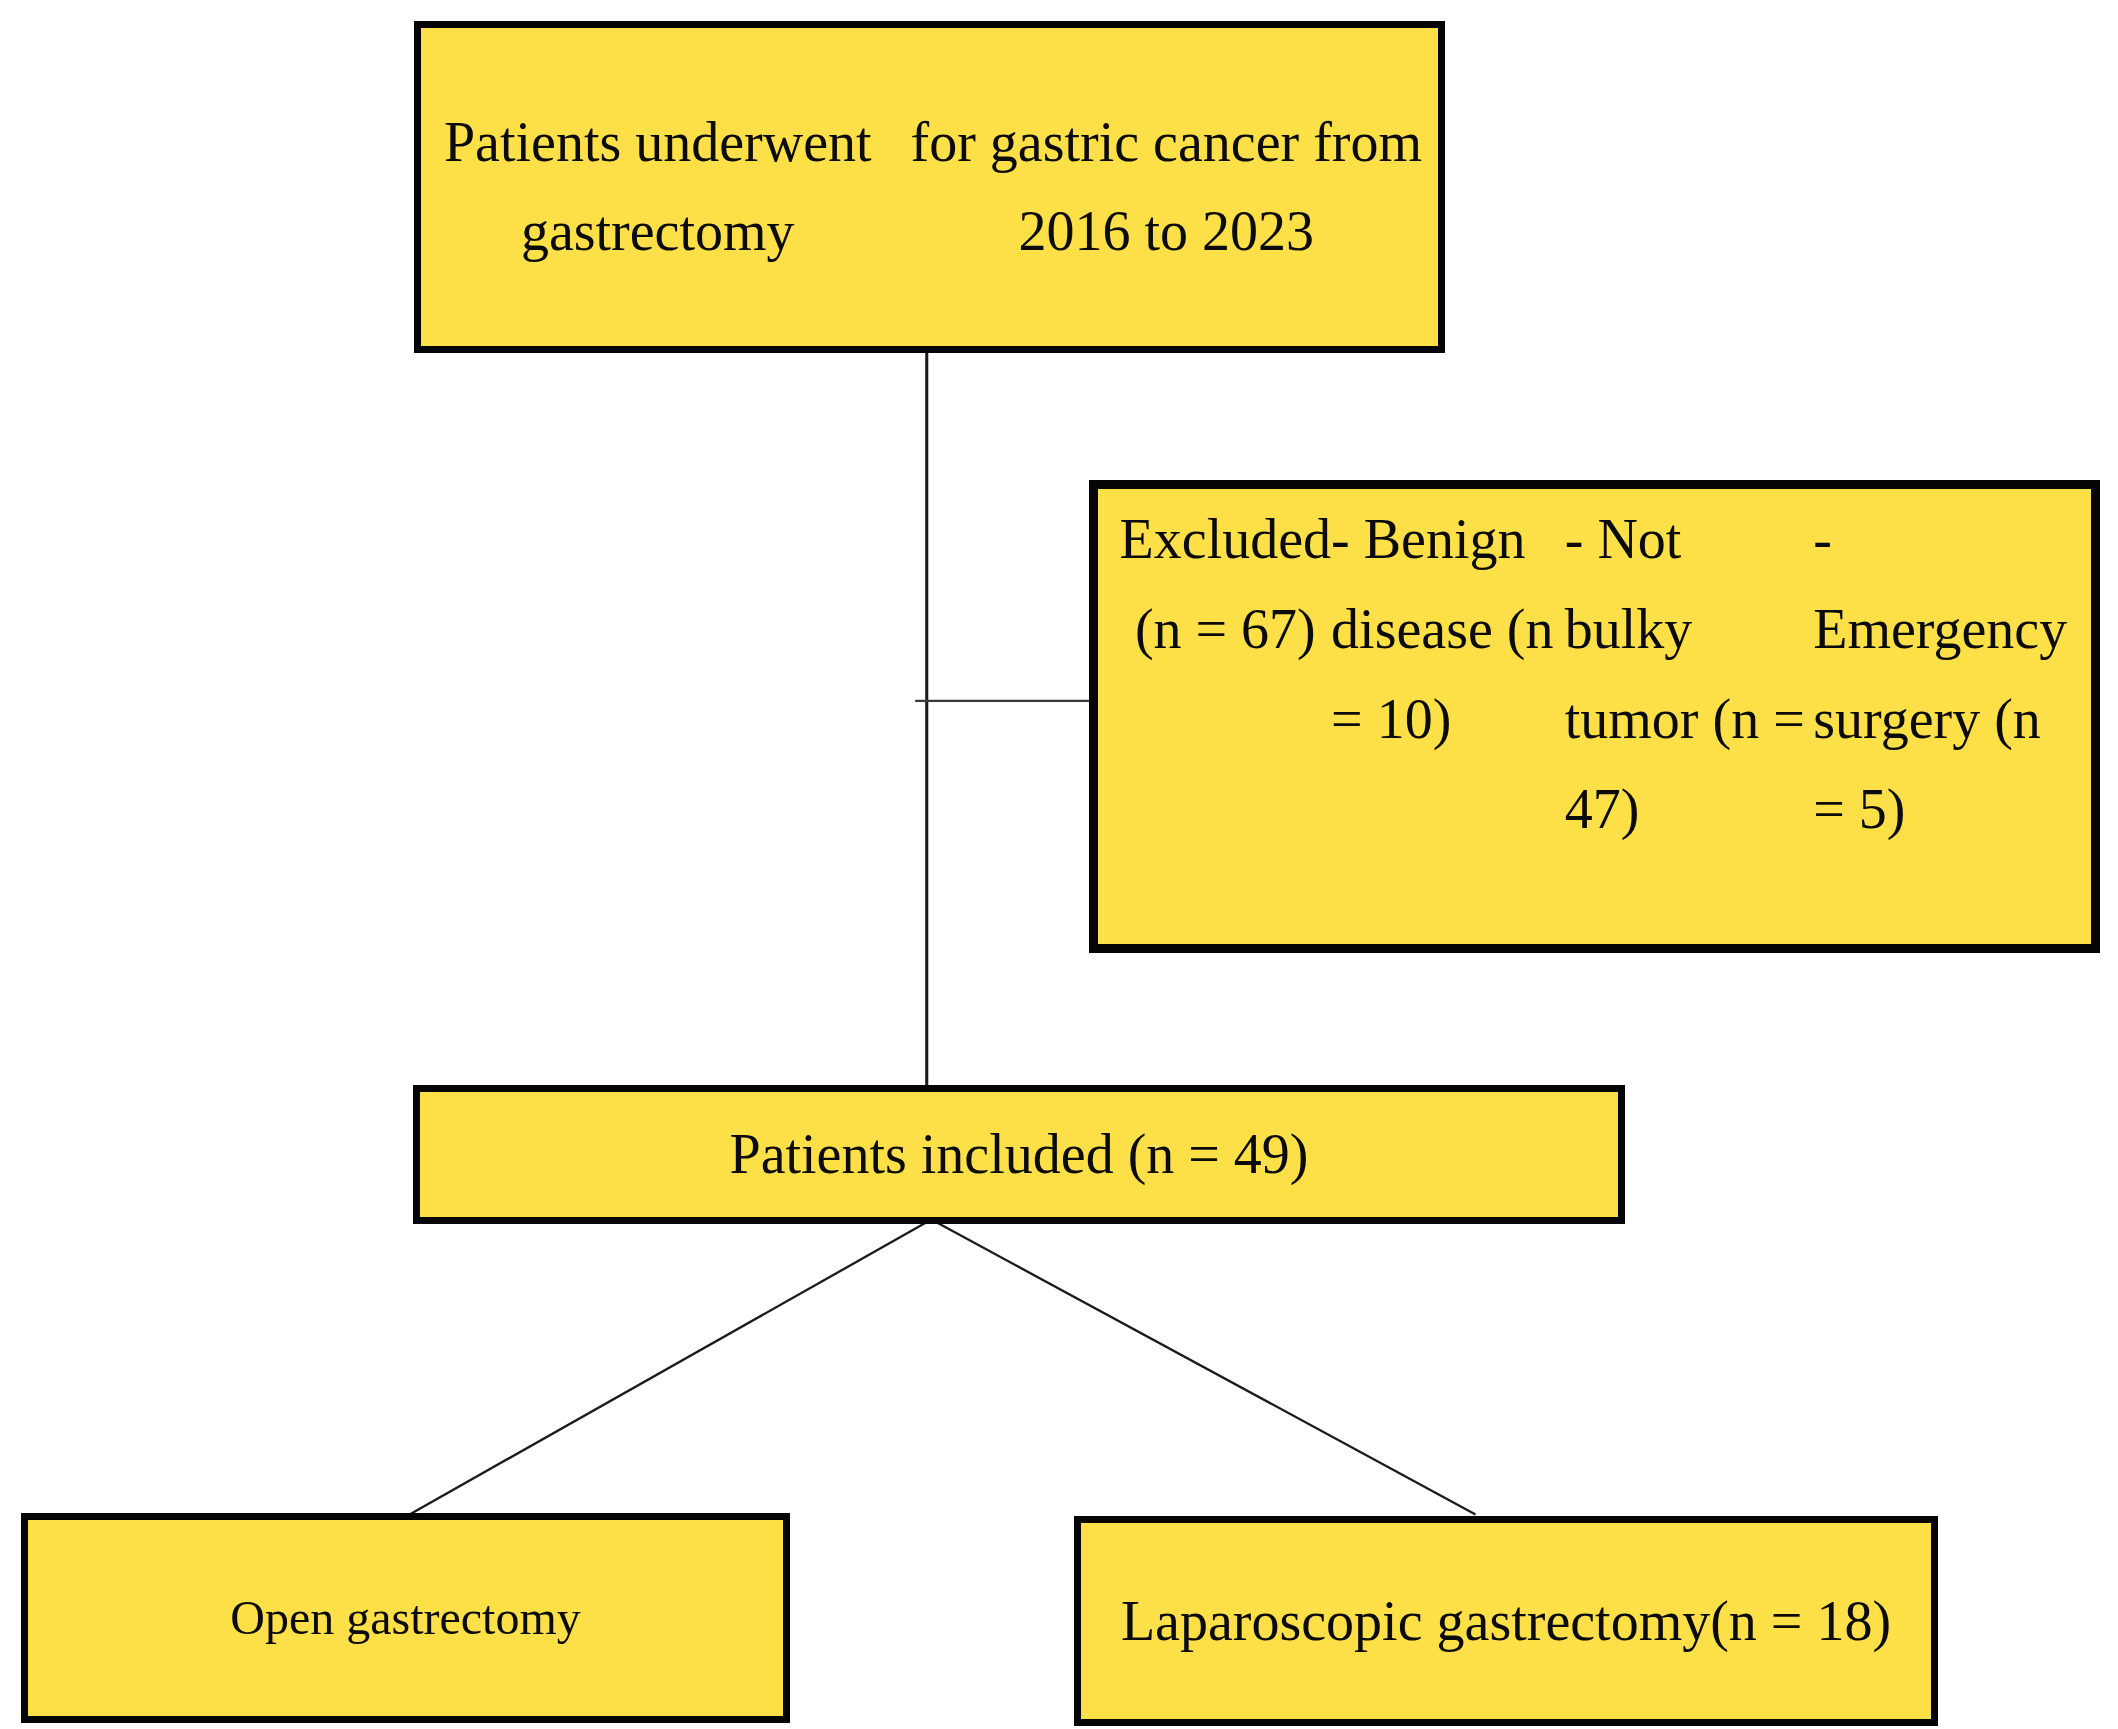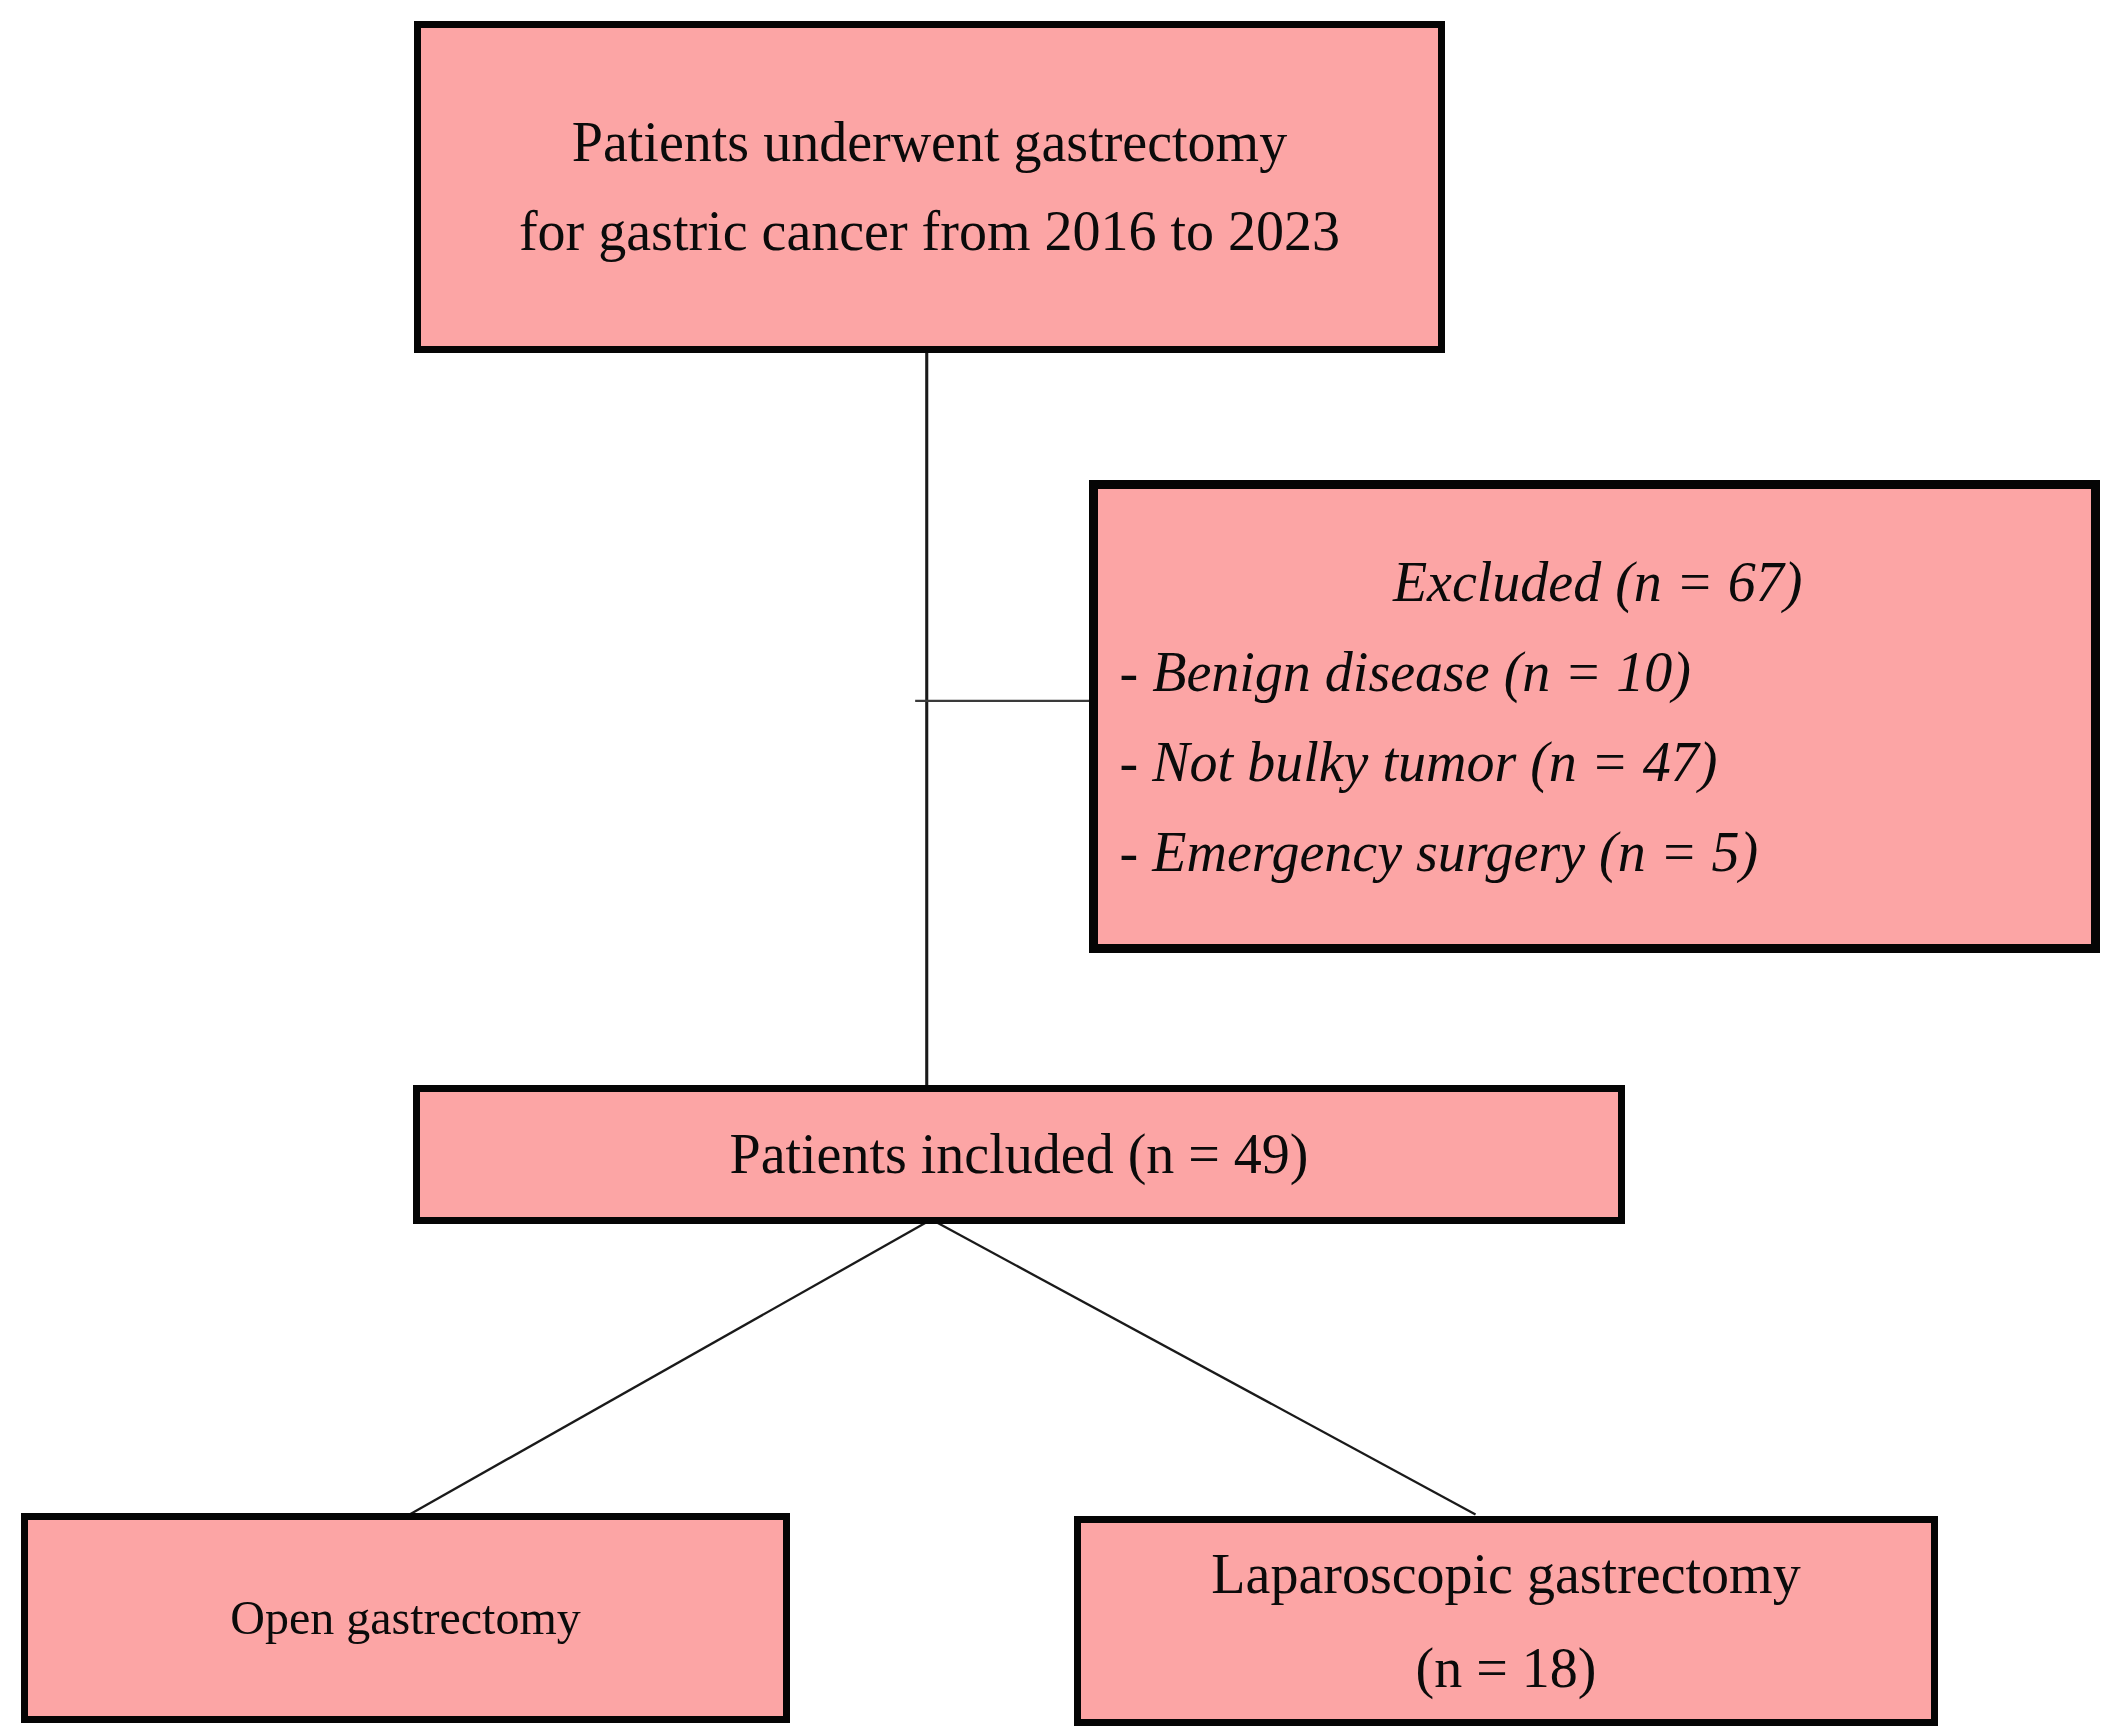--- a/index.html
+++ b/index.html
@@ -19,23 +19,23 @@
     position: absolute;
     left: 0;
     top: 0;
     width: 2119px;
     height: 1729px;
   }
   .box {
     position: absolute;
     box-sizing: border-box;
     border: 7.7px solid #050505;
-    background: #fca5a5;
+    background: #fde047;
     display: flex;
-    flex-direction: column;
+    flex-direction: row;
     justify-content: center;
     align-items: center;
     text-align: center;
   }
   .box-top {
     left: 414px;
     top: 21px;
     width: 1031px;
     height: 332px;
     font-size: 56px;
@@ -45,21 +45,20 @@
     left: 1089px;
     top: 480px;
     width: 1011px;
     height: 473px;
     border-width: 9.3px;
     font-size: 56px;
     line-height: 90px;
     align-items: stretch;
     text-align: left;
     padding: 4.6px 15.4px 4.6px 21.6px;
-    font-style: italic;
   }
   .box-excluded .excl-title {
     text-align: center;
   }
   .box-included {
     left: 413px;
     top: 1085px;
     width: 1212px;
     height: 139px;
     font-size: 56px;

